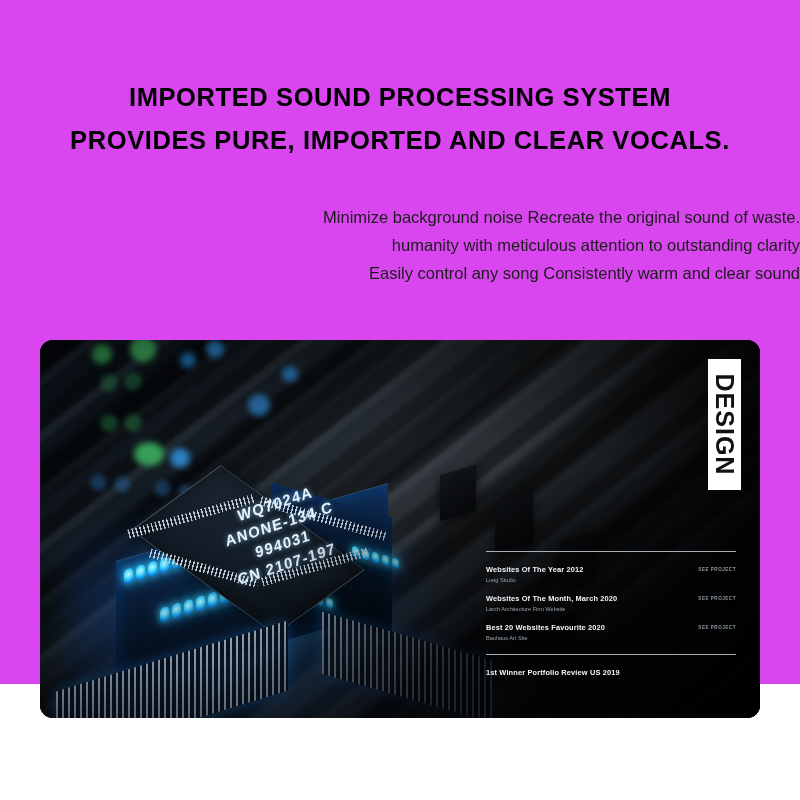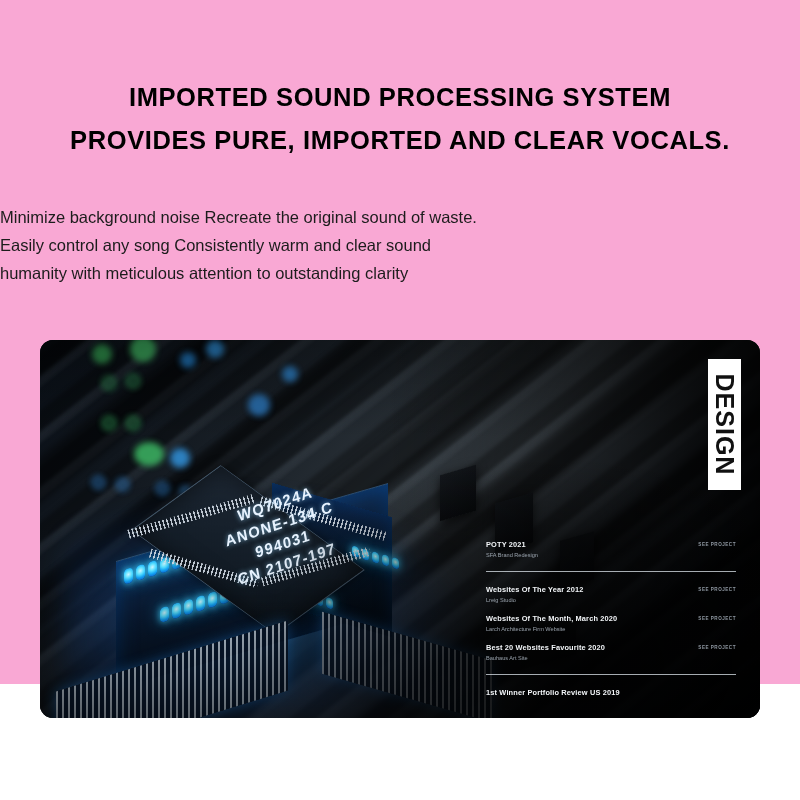--- a/index.html
+++ b/index.html
@@ -10,21 +10,21 @@
     height: 800px;
     background: #ffffff;
     font-family: "Liberation Sans", sans-serif;
     overflow: hidden;
   }
 
   .page {
     position: relative;
     width: 800px;
     height: 684px;
-    background: #f9a8d4;
+    background: #d946ef;
   }
 
   
   .headline {
     position: absolute;
     top: 76px;
     left: 0;
     width: 800px;
     text-align: center;
     color: #000000;
@@ -37,21 +37,21 @@
     white-space: nowrap;
     color: #000000;
   }
 
   
   .subcopy {
     position: absolute;
     top: 203px;
     left: 0;
     width: 800px;
-    text-align: left;
+    text-align: right;
     color: #1a1a1a;
   }
   .subcopy-line {
     font-size: 16.5px;
     font-weight: 400;
     line-height: 28px;
     white-space: nowrap;
     color: #1c1c1c;
   }
 
@@ -320,22 +320,22 @@
 
 <div class="page">
 
   <div class="headline">
     <div class="headline-line">IMPORTED SOUND PROCESSING SYSTEM</div>
     <div class="headline-line">PROVIDES PURE, IMPORTED AND CLEAR VOCALS.</div>
   </div>
 
   <div class="subcopy">
     <div class="subcopy-line">Minimize background noise Recreate the original sound of waste.</div>
+    <div class="subcopy-line">humanity with meticulous attention to outstanding clarity</div>
     <div class="subcopy-line">Easily control any song Consistently warm and clear sound</div>
-    <div class="subcopy-line">humanity with meticulous attention to outstanding clarity</div>
   </div>
 
   <div class="hero">
 
     <div class="hero-bg"></div>
     <div class="hero-lanes"></div>
     <div class="hero-lanes2"></div>
 
     <div class="hero-bokeh">
       <div class="bk" style="left:62px;  top:14px; width:20px; height:20px; background:#2f8f4a;"></div>
@@ -425,27 +425,20 @@
     </div>
 
     <div class="hero-vignette"></div>
 
     <div class="design-badge">
       <span class="design-badge-inner">DESIGN</span>
     </div>
 
     <div class="project-list">
 
-      <div class="project-item">
-        <div class="project-text">
-          <div class="project-title">POTY 2021</div>
-          <div class="project-sub">SFA Brand Redesign</div>
-        </div>
-        <div class="project-cta">SEE PROJECT</div>
-      </div>
 
 
       <div class="project-divider"></div>
 
       <div class="project-item">
         <div class="project-text">
           <div class="project-title">Websites Of The Year 2012</div>
           <div class="project-sub">Lreig Studio</div>
         </div>
         <div class="project-cta">SEE PROJECT</div>

